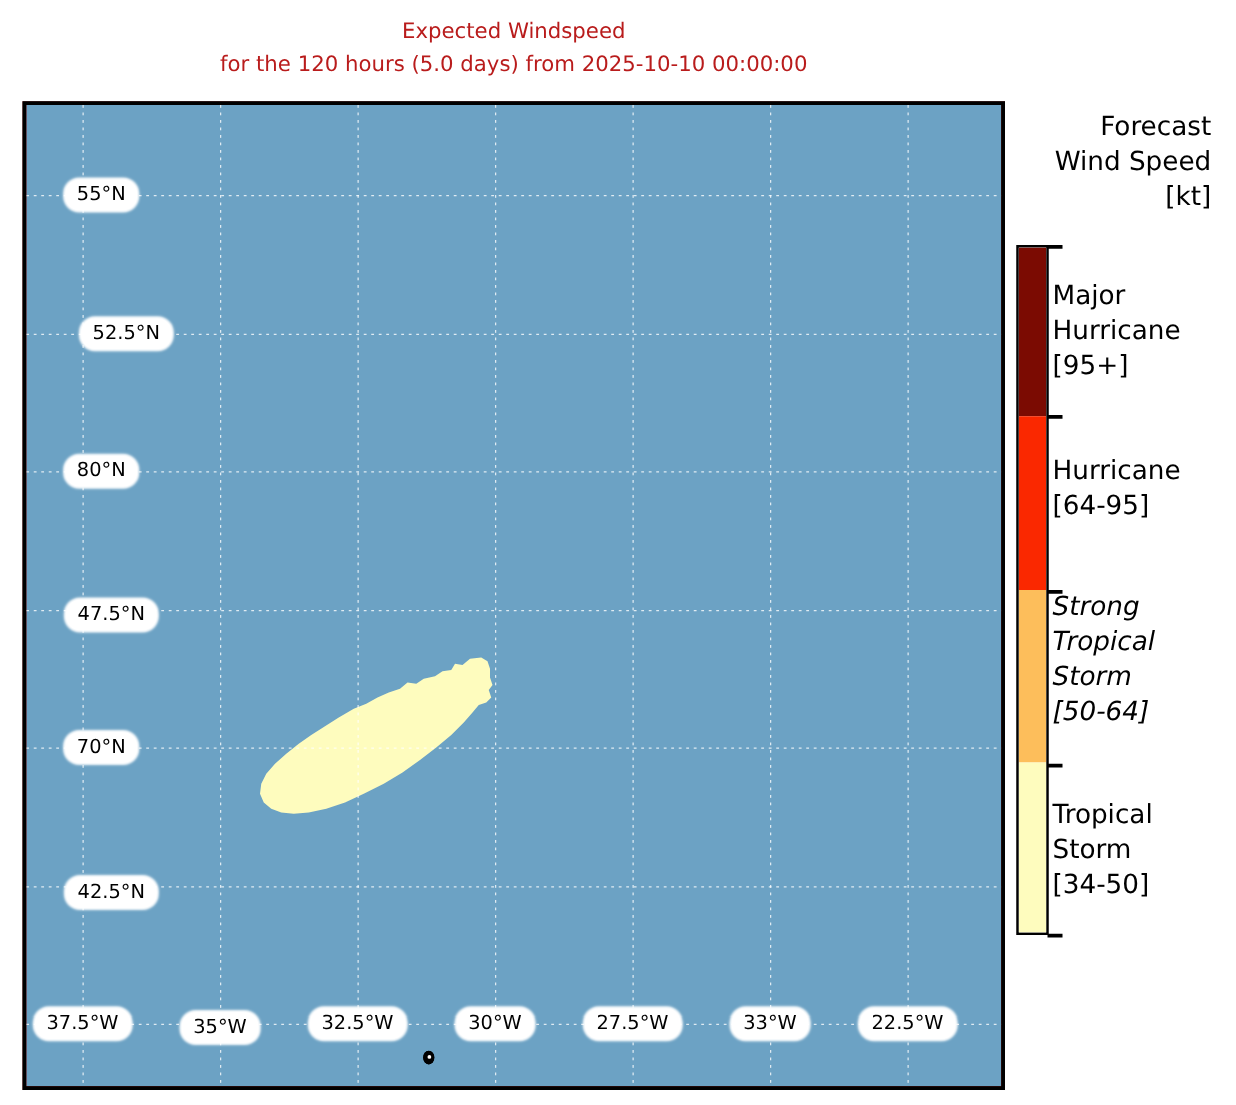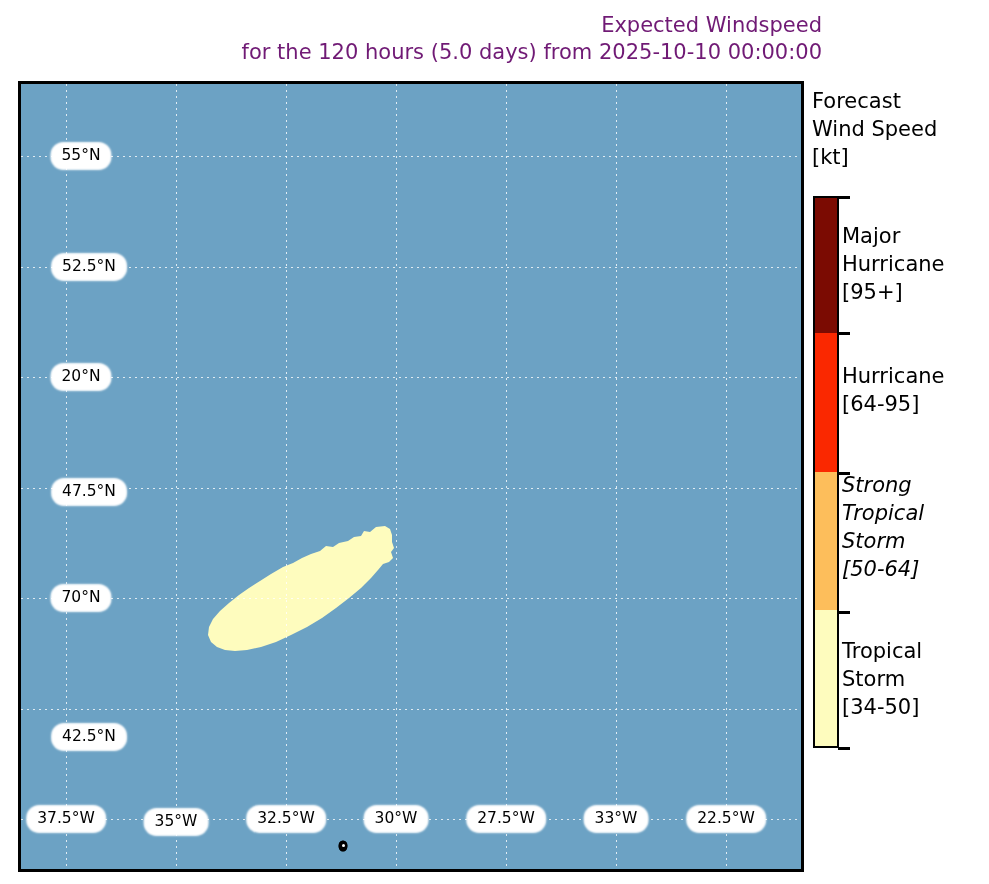--- a/index.html
+++ b/index.html
@@ -15,24 +15,24 @@
     font-family: "DejaVu Sans", sans-serif;
     color: #000000;
   }
 
   
   #chart-title {
     position: absolute;
     left: 0;
     top: 12px;
     width: 822px;
-    text-align: right;
-    font-size: 21px;
+    text-align: center;
+    font-size: 17px;
     line-height: 27px;
-    color: #701a75;
+    color: #b91c1c;
     white-space: pre-line;
   }
 
   
   #map-panel {
     position: absolute;
     left: 18px;
     top: 81px;
     width: 786px;
     height: 791px;
@@ -109,21 +109,21 @@
     left: 812px;
     top: 81px;
     width: 177px;
     height: 700px;
   }
   #legend-title {
     position: absolute;
     left: 0;
     top: 6px;
     width: 177px;
-    text-align: left;
+    text-align: right;
     padding-right: 20px;
     box-sizing: border-box;
     font-size: 21px;
     line-height: 28px;
     white-space: pre-line;
   }
   #colorbar {
     position: absolute;
     left: 1px;
     top: 115px;
@@ -182,25 +182,25 @@
 
   <div class="grid-h" style="top:72px"></div>
   <div class="grid-h" style="top:183px"></div>
   <div class="grid-h" style="top:293px"></div>
   <div class="grid-h" style="top:404px"></div>
   <div class="grid-h" style="top:514px"></div>
   <div class="grid-h" style="top:625px"></div>
   <div class="grid-h" style="top:735px"></div>
 
   <div class="tick-pill" style="left:60px;  top:72px">55°N</div>
-  <div class="tick-pill" style="left:68px;  top:183px">52.5°N</div>
-  <div class="tick-pill" style="left:60px;  top:293px">20°N</div>
+  <div class="tick-pill" style="left:80px;  top:183px">52.5°N</div>
+  <div class="tick-pill" style="left:60px;  top:293px">80°N</div>
   <div class="tick-pill" style="left:68px;  top:408px">47.5°N</div>
   <div class="tick-pill" style="left:60px;  top:514px">70°N</div>
-  <div class="tick-pill" style="left:68px;  top:653px">42.5°N</div>
+  <div class="tick-pill" style="left:68px;  top:630px">42.5°N</div>
 
   <div class="tick-pill" style="left:45px;  top:735px">37.5°W</div>
   <div class="tick-pill" style="left:155px; top:738px">35°W</div>
   <div class="tick-pill" style="left:265px; top:735px">32.5°W</div>
   <div class="tick-pill" style="left:375px; top:735px">30°W</div>
   <div class="tick-pill" style="left:485px; top:735px">27.5°W</div>
   <div class="tick-pill" style="left:595px; top:735px">33°W</div>
   <div class="tick-pill" style="left:705px; top:735px">22.5°W</div>
 
   <div id="storm-marker" style="left:322px; top:762px"></div>

